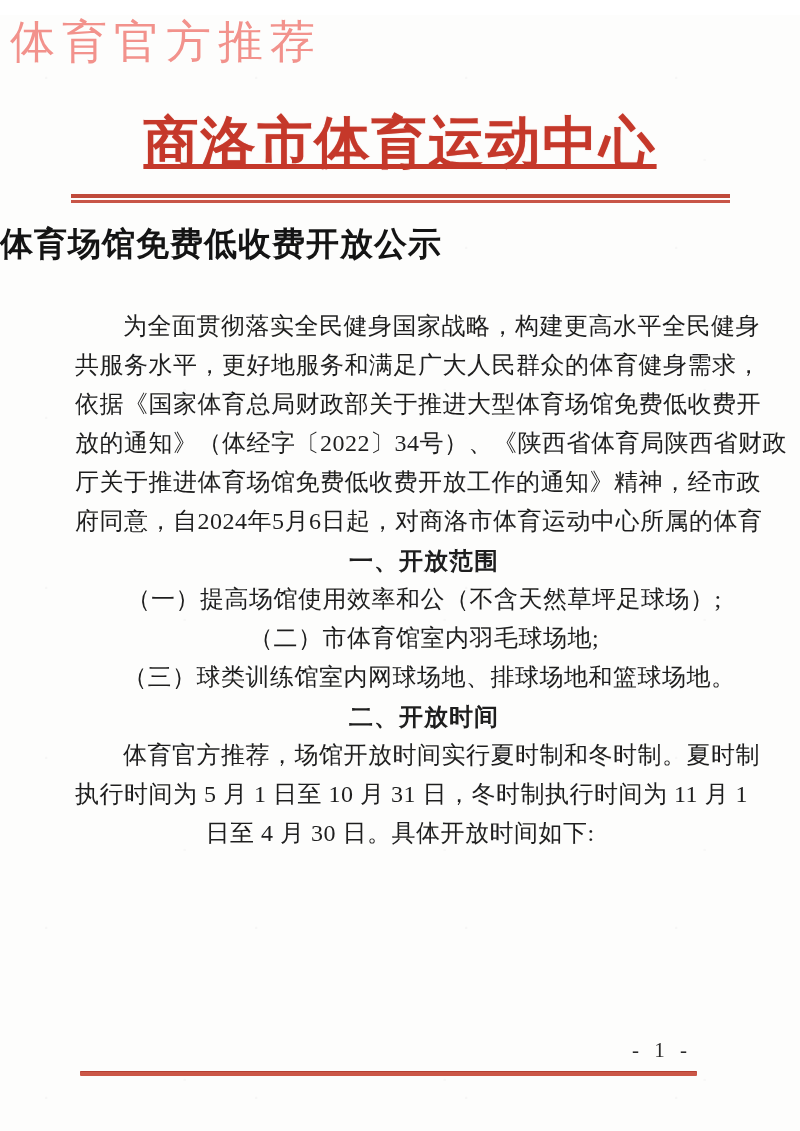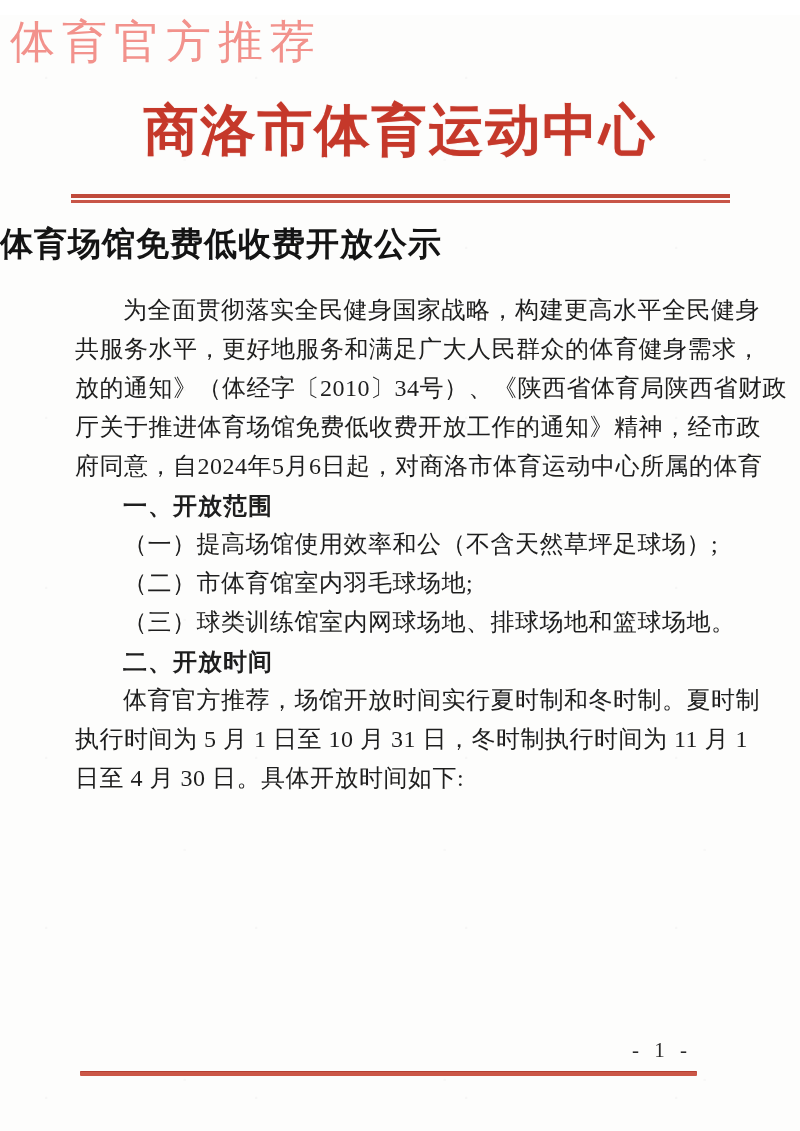--- a/index.html
+++ b/index.html
@@ -17,44 +17,45 @@
     font-family:"Liberation Serif","DejaVu Serif",serif;
   }
   .watermark{
     position:absolute;left:10px;top:-2px;
     font-size:45px;line-height:58px;
     letter-spacing:7px;
     color:#f2928c;
     font-family:"Liberation Serif","DejaVu Serif",serif;
   }
   .letterhead{
-    position:absolute;top:84px;left:0;width:100%;
+    position:absolute;top:96px;left:0;width:100%;
     text-align:center;
     font-size:55px;line-height:64px;
     font-weight:bold;
     letter-spacing:2px;
     color:#c5382a;
     text-shadow:0 0 1px rgba(197,56,42,.45);
+    text-decoration:underline;
   }
   .letterhead-rule{
     position:absolute;top:179px;left:71px;width:659px;
     height:2px;
     border-top:4px solid #c04a3b;
     border-bottom:3px solid #c85547;
   }
   .doc-title{
     position:absolute;top:207px;left:0;width:100%;
     text-align:left;
     font-size:33px;line-height:44px;
     font-weight:bold;
     letter-spacing:1px;
     color:#141414;
   }
   .doc-body{
-    position:absolute;top:276px;left:75px;width:650px;
+    position:absolute;top:292px;left:75px;width:650px;text-align:center;
   }
   .line{
     height:39px;line-height:39px;
     font-size:24px;
     color:#1e1e1e;
     white-space:nowrap;
     letter-spacing:0.5px;
   }
   .line.indent{text-indent:2em;}
   .line.heading{
@@ -85,21 +86,22 @@
 
   <div class="letterhead">商洛市体育运动中心</div>
 
   <div class="letterhead-rule"></div>
 
   <div class="doc-title">体育场馆免费低收费开放公示</div>
 
   <main class="doc-body">
     <div class="line indent">为全面贯彻落实全民健身国家战略，构建更高水平全民健身</div>
     <div class="line">共服务水平，更好地服务和满足广大人民群众的体育健身需求，</div>
-    <div class="line">放的通知》（体经字〔2010〕34号）、《陕西省体育局陕西省财政</div>
+    <div class="line">依据《国家体育总局财政部关于推进大型体育场馆免费低收费开</div>
+    <div class="line">放的通知》（体经字〔2022〕34号）、《陕西省体育局陕西省财政</div>
     <div class="line">厅关于推进体育场馆免费低收费开放工作的通知》精神，经市政</div>
     <div class="line">府同意，自2024年5月6日起，对商洛市体育运动中心所属的体育</div>
     <div class="line indent heading">一、开放范围</div>
     <div class="line indent">（一）提高场馆使用效率和公（不含天然草坪足球场）;</div>
     <div class="line indent">（二）市体育馆室内羽毛球场地;</div>
     <div class="line indent">（三）球类训练馆室内网球场地、排球场地和篮球场地。</div>
     <div class="line indent heading">二、开放时间</div>
     <div class="line indent">体育官方推荐，场馆开放时间实行夏时制和冬时制。夏时制</div>
     <div class="line">执行时间为 5 月 1 日至 10 月 31 日，冬时制执行时间为 11 月 1</div>
     <div class="line">日至 4 月 30 日。具体开放时间如下:</div>

